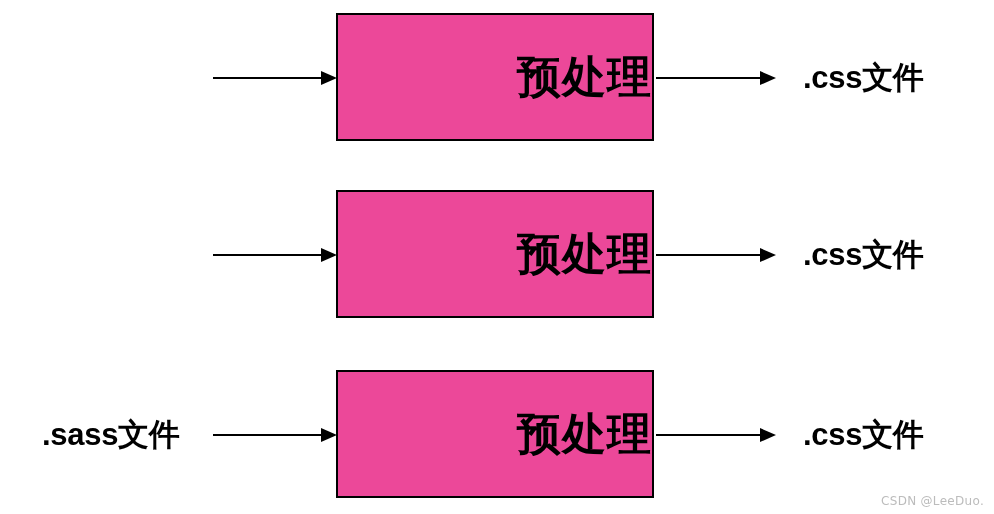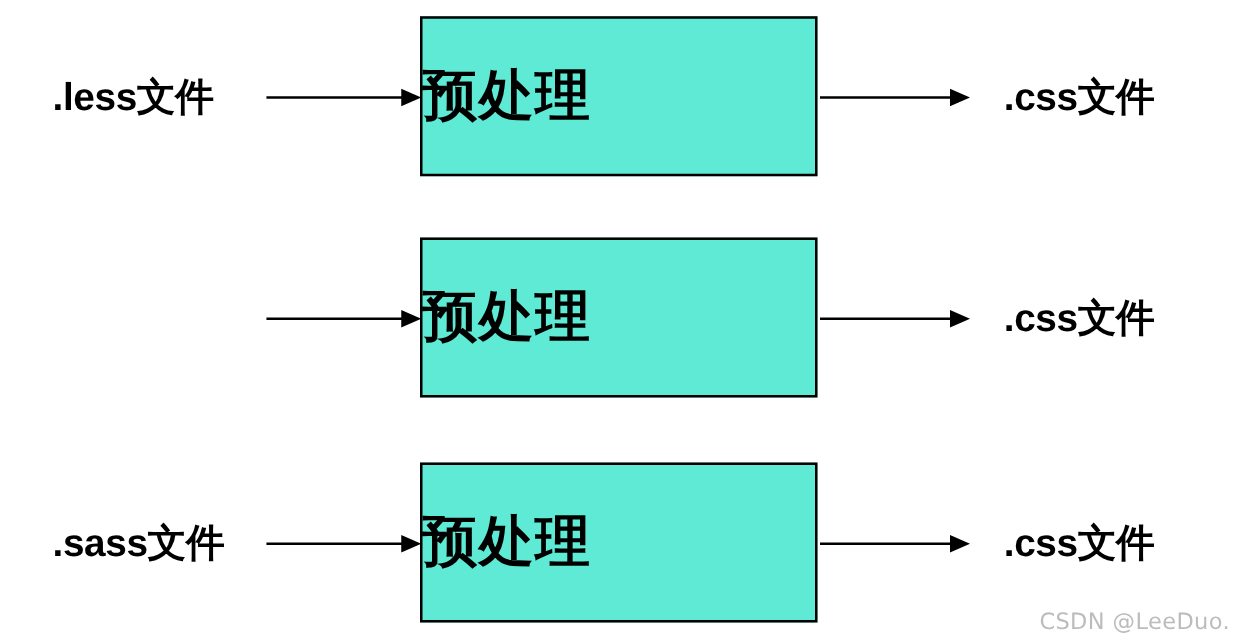--- a/index.html
+++ b/index.html
@@ -47,24 +47,24 @@
     justify-content: flex-start;
   }
 
   .proc-box {
     position: absolute;
     left: 336px;
     top: 0;
     width: 318px;
     height: 128px;
     border: 2px solid #000000;
-    background: #5eead4;
+    background: #ec4899;
     display: flex;
     align-items: center;
-    justify-content: flex-start;
+    justify-content: flex-end;
     box-sizing: border-box;
   }
   .proc-label {
     font-size: 44px;
     font-weight: bold;
     color: #000000;
     line-height: 1;
     letter-spacing: 1px;
     white-space: nowrap;
   }
@@ -81,34 +81,33 @@
     transform: translateY(-50%);
     display: block;
   }
   .arrow-in  { left: 213px; width: 124px; }
   .arrow-out { left: 656px; width: 120px; }
 
   .watermark {
     position: absolute;
     right: 10px;
     bottom: 6px;
-    font-size: 18px;
+    font-size: 12px;
     color: #bcbcbc;
     font-family: "DejaVu Sans", sans-serif;
     white-space: nowrap;
     letter-spacing: 0.3px;
   }
 </style>
 </head>
 <body>
 
 <div id="canvas">
 
   <div class="row row-1">
-    <div class="src-label">.less文件</div>
 
     <div class="arrow arrow-in">
       <svg width="124" height="20" viewBox="0 0 124 20">
         <line x1="0" y1="10" x2="110" y2="10" stroke="#000000" stroke-width="2"></line>
         <polygon points="108,3 124,10 108,17" fill="#000000"></polygon>
       </svg>
     </div>
 
     <div class="proc-box">
       <span class="proc-label">预处理</span>

